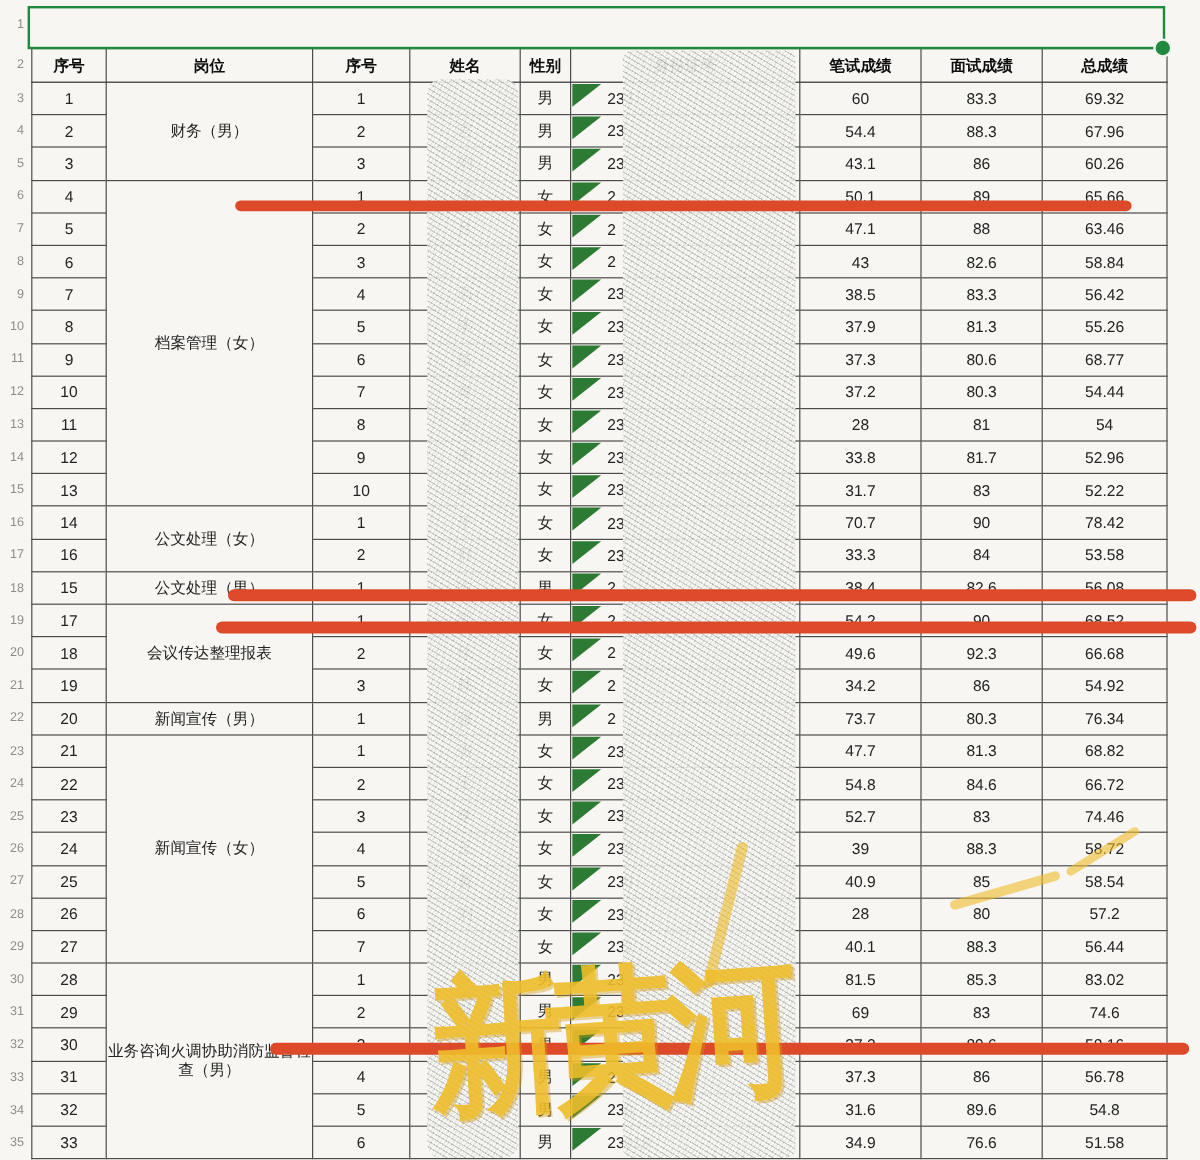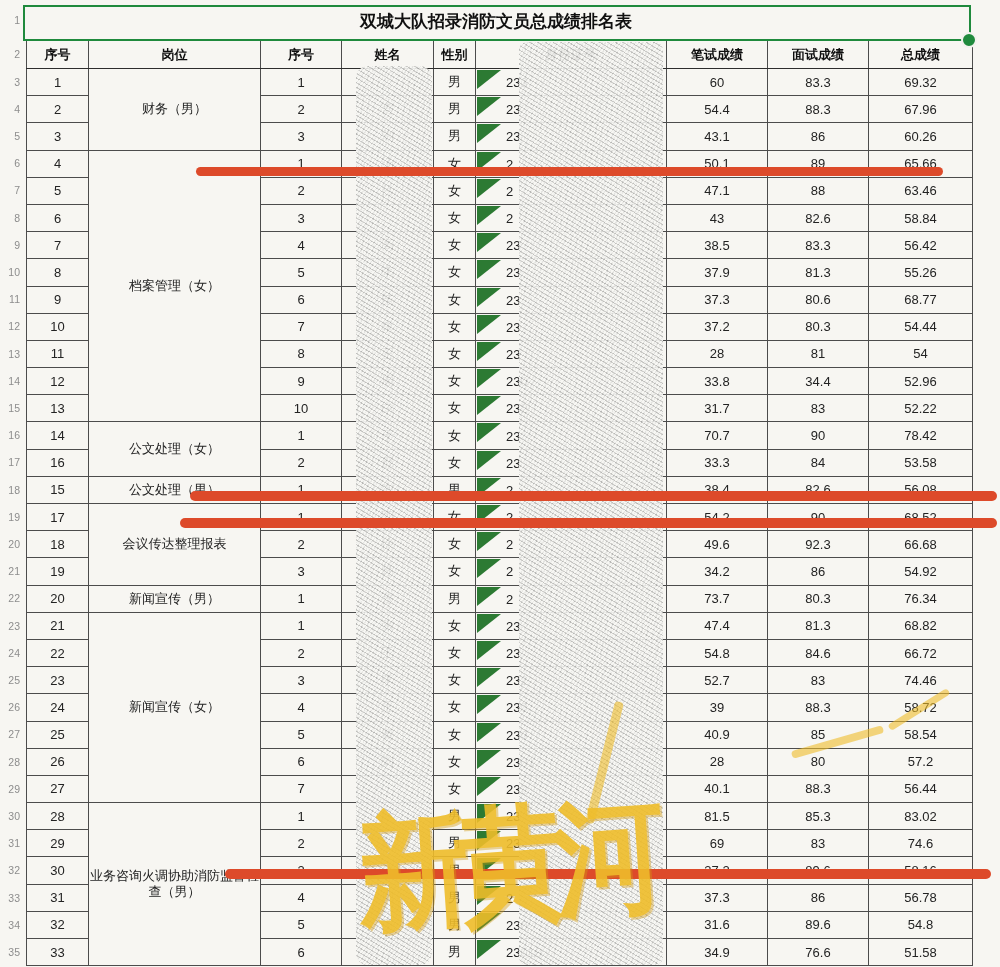--- a/index.html
+++ b/index.html
@@ -90,21 +90,20 @@
       <div class="gnum" style="top: 780.8px;">29</div>
       <div class="gnum" style="top: 808px;">30</div>
       <div class="gnum" style="top: 835.2px;">31</div>
       <div class="gnum" style="top: 862.4px;">32</div>
       <div class="gnum" style="top: 889.6px;">33</div>
       <div class="gnum" style="top: 916.8px;">34</div>
       <div class="gnum" style="top: 944px;">35</div>
     </div>
 
   <div id="sel"></div>
-  <div id="title">双城大队招录消防文员总成绩排名表</div>
   <div id="sel-dot"></div>
 
   <table id="grid">
     <colgroup>
       <col style="width:62px">
         <col style="width:172px">
         <col style="width:81px">
       <col style="width:92px">
         <col style="width:42px">
         <col style="width:191px">
@@ -274,21 +273,21 @@
         <tr>
           <td>12</td>
           <td>9</td>
           <td class="name-cell">周</td>
           <td>女</td>
           <td class="id-cell">
             <span class="tri"></span>
             <span class="idpre">230</span>
           </td>
           <td>33.8</td>
-          <td>34.4</td>
+          <td>81.7</td>
           <td>52.96</td>
         </tr>
         <tr>
           <td>13</td>
           <td>10</td>
           <td class="name-cell">白</td>
           <td>女</td>
           <td class="id-cell">
             <span class="tri"></span>
             <span class="idpre">232</span>
@@ -395,21 +394,21 @@
         <tr class="gs">
           <td>21</td>
           <td class="post" rowspan="7">新闻宣传（女）</td>
           <td>1</td>
           <td class="name-cell">张</td>
           <td>女</td>
           <td class="id-cell">
             <span class="tri"></span>
             <span class="idpre">23</span>
           </td>
-          <td>47.4</td>
+          <td>47.7</td>
           <td>81.3</td>
           <td>68.82</td>
         </tr>
         <tr>
           <td>22</td>
           <td>2</td>
           <td class="name-cell">王</td>
           <td>女</td>
           <td class="id-cell">
             <span class="tri"></span>

